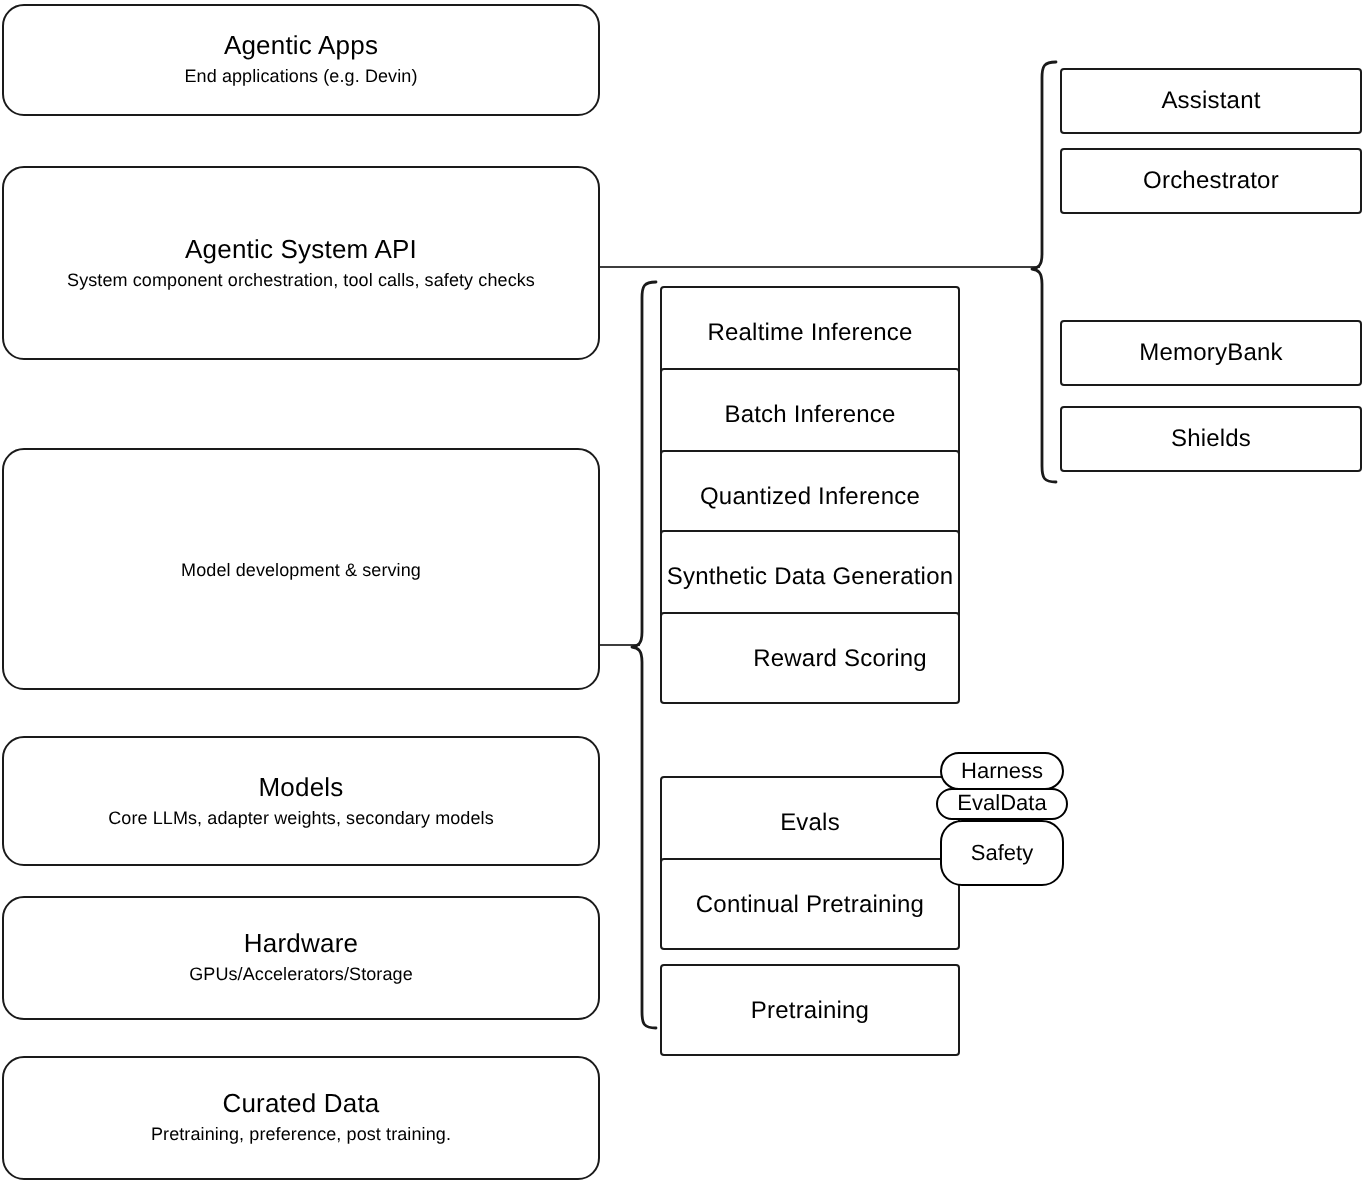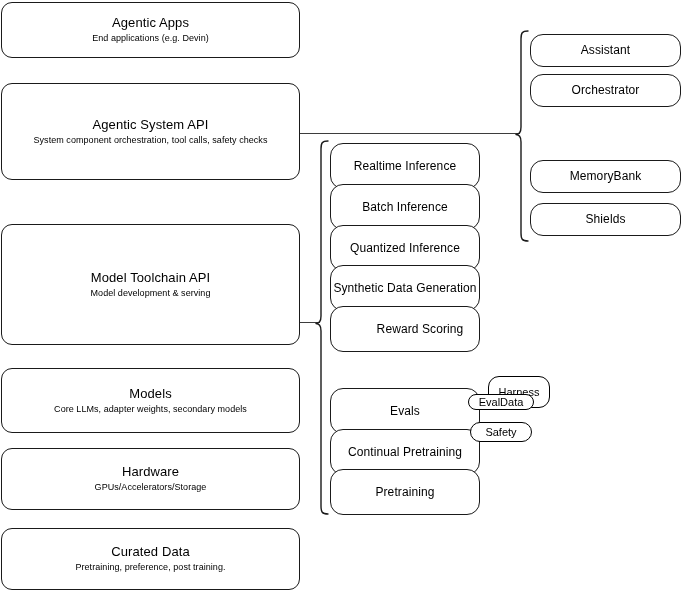--- a/index.html
+++ b/index.html
@@ -45,21 +45,21 @@
     letter-spacing: 0.05px;
     white-space: nowrap;
     margin-top: 1px;
   }
 
   
   .layer-box { left: 1px; width: 299px; }
 
   
   .cap-box {
-    border-radius: 13px;
+    border-radius: 2px;
     border-width: 1.3px;
   }
   .cap-box .title { font-size: 12px; line-height: 15px; }
 
   .mid-box  { left: 330px; width: 150px; height: 46px; }
   .right-box{ left: 530px; width: 151px; height: 33px; }
 
   
   .pill {
     position: absolute;
@@ -100,21 +100,20 @@
     <div class="title">Agentic Apps</div>
     <div class="subtitle">End applications (e.g. Devin)</div>
   </div>
 
   <div class="node layer-box" style="top:83px;height:97px;">
     <div class="title">Agentic System API</div>
     <div class="subtitle">System component orchestration, tool calls, safety checks</div>
   </div>
 
   <div class="node layer-box" style="top:224px;height:121px;">
-    <div class="title">Model Toolchain API</div>
     <div class="subtitle">Model development &amp; serving</div>
   </div>
 
   <div class="node layer-box" style="top:368px;height:65px;">
     <div class="title">Models</div>
     <div class="subtitle">Core LLMs, adapter weights, secondary models</div>
   </div>
 
   <div class="node layer-box" style="top:448px;height:62px;">
     <div class="title">Hardware</div>
@@ -158,31 +157,31 @@
   </div>
   <div class="node cap-box mid-box" style="top:306px;padding-left:30px;">
     <div class="title">Reward Scoring</div>
   </div>
   <div class="node cap-box mid-box" style="top:388px;">
     <div class="title">Evals</div>
   </div>
   <div class="node cap-box mid-box" style="top:429px;">
     <div class="title">Continual Pretraining</div>
   </div>
-  <div class="node cap-box mid-box" style="top:469px;">
+  <div class="node cap-box mid-box" style="top:482px;">
     <div class="title">Pretraining</div>
   </div>
 
-  <div class="pill" style="left:488px;top:376px;width:62px;height:32px;">
+  <div class="pill" style="left:470px;top:376px;width:62px;height:19px;">
     <span>Harness</span>
   </div>
   <div class="pill" style="left:468px;top:394px;width:66px;height:16px;">
     <span>EvalData</span>
   </div>
-  <div class="pill" style="left:470px;top:410px;width:62px;height:20px;margin-top:12px;">
+  <div class="pill" style="left:470px;top:410px;width:62px;height:33px;">
     <span>Safety</span>
   </div>
 
   <div class="node cap-box right-box" style="top:34px;">
     <div class="title">Assistant</div>
   </div>
   <div class="node cap-box right-box" style="top:74px;">
     <div class="title">Orchestrator</div>
   </div>
   <div class="node cap-box right-box" style="top:160px;">

